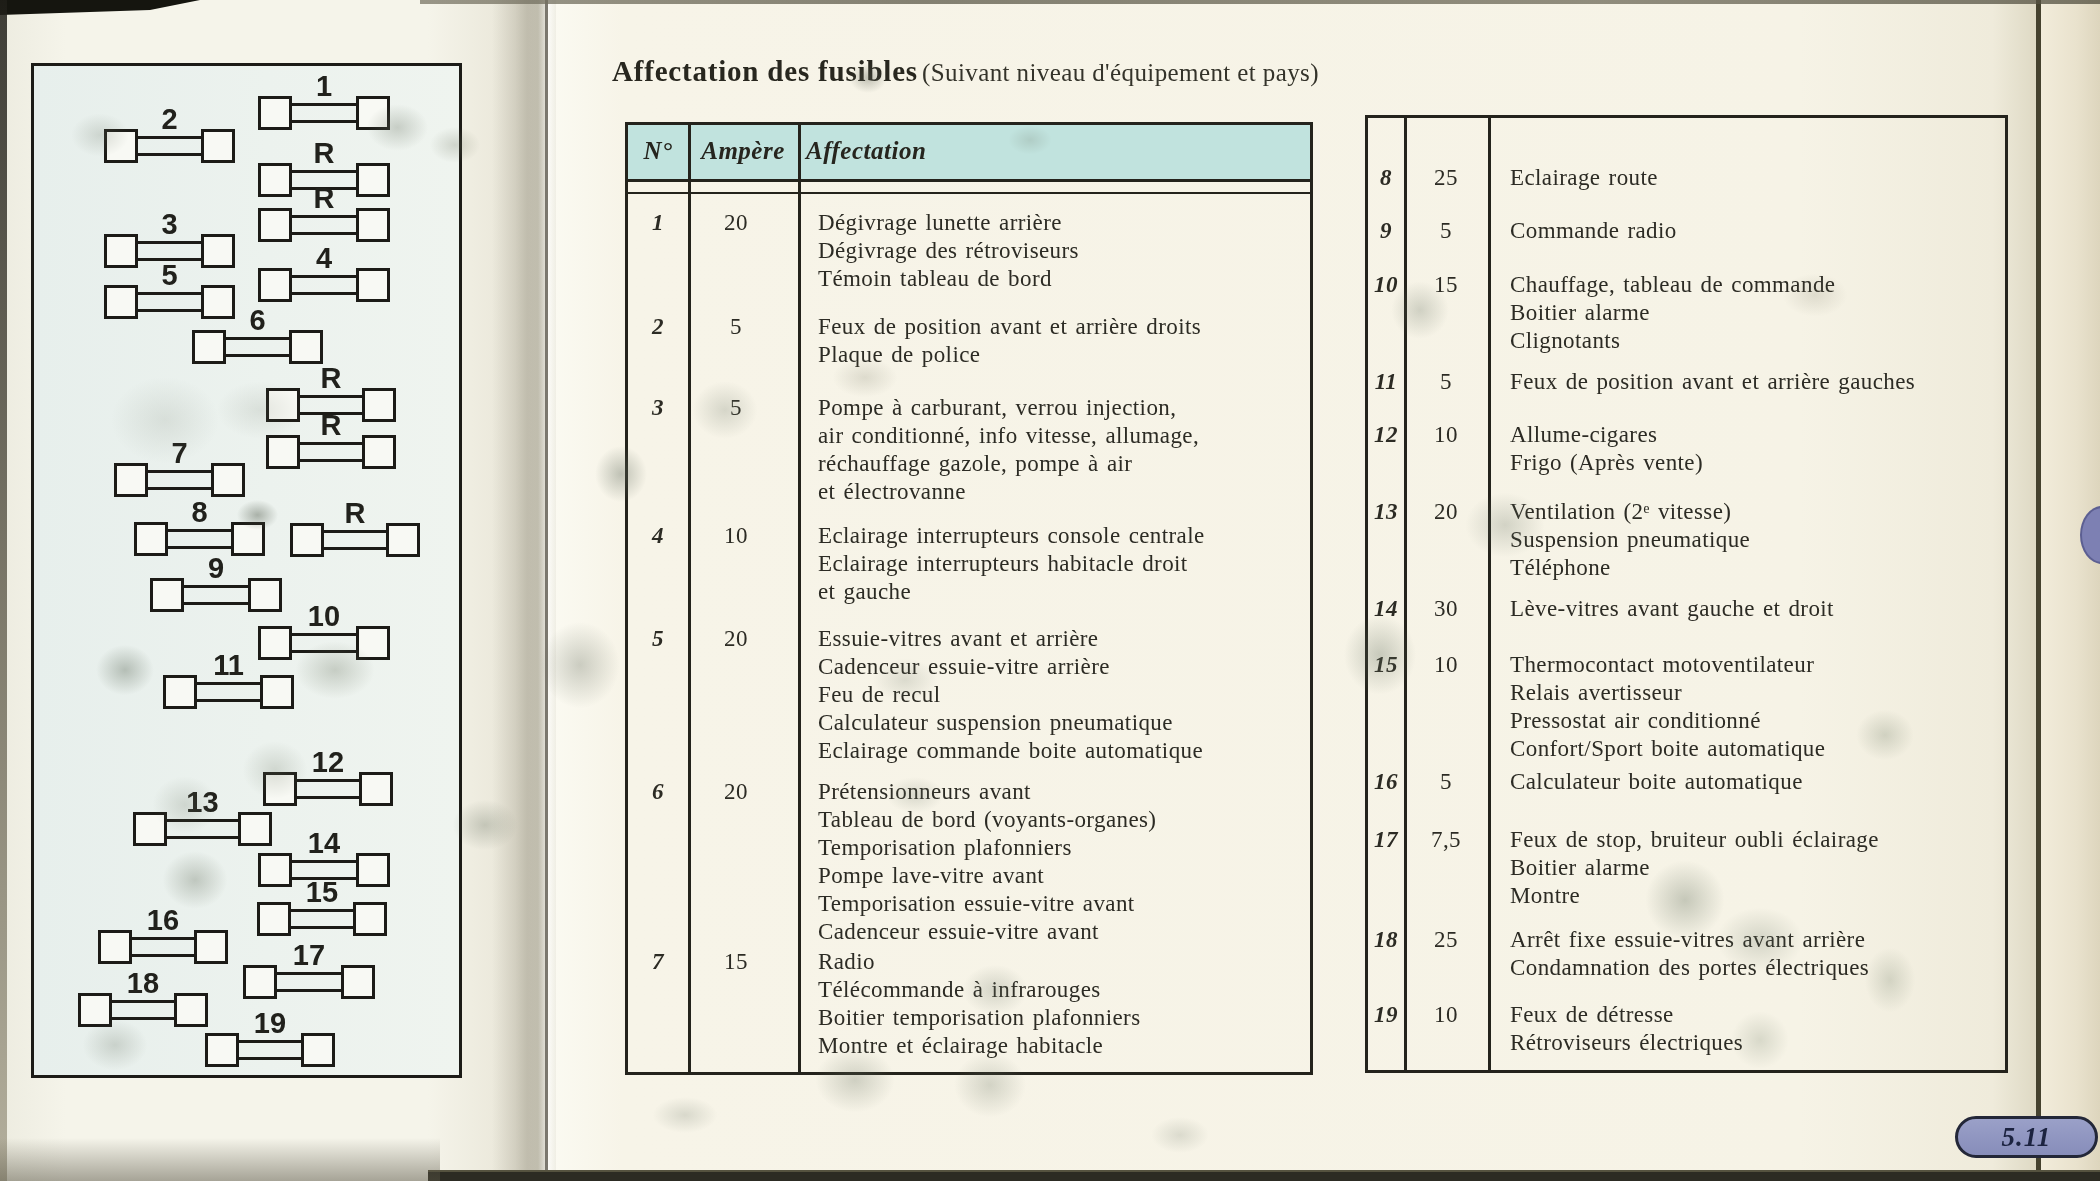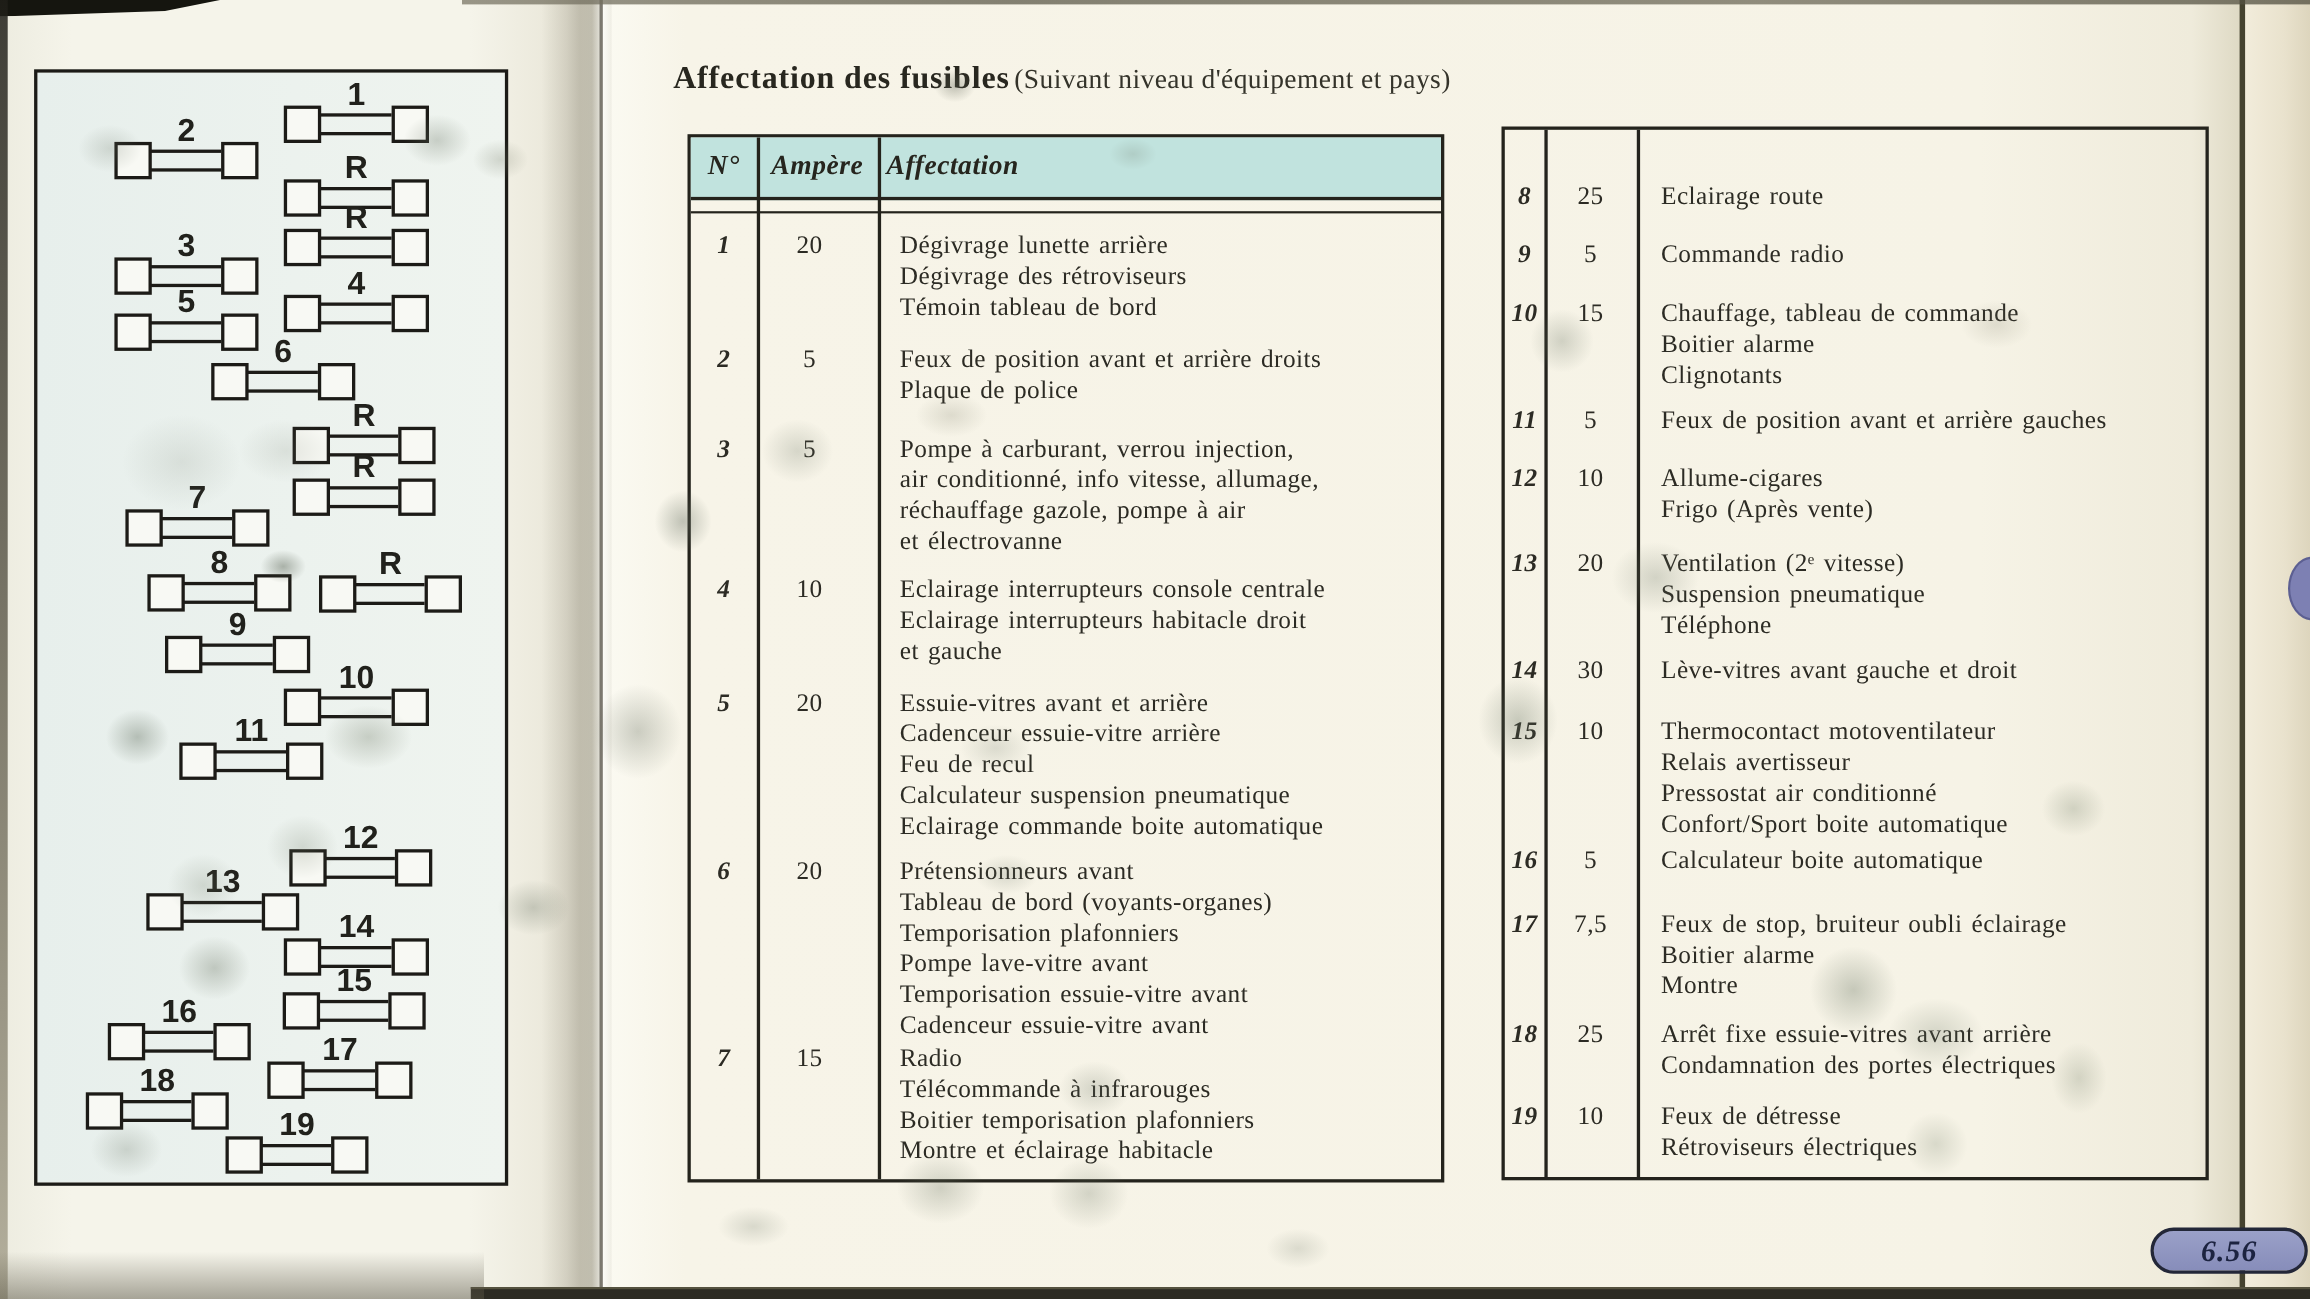--- a/index.html
+++ b/index.html
@@ -490,17 +490,17 @@
         <span class="c-num">19</span>
         <span class="c-amp">10</span>
         <span class="c-aff">Feux de détresse
 Rétroviseurs électriques</span>
       </div>
   </div>
 
   <div class="stains"></div>
 
   <div class="page-tab">
-    <span>6.56</span>
+    <span>5.11</span>
   </div>
   <div class="thumb-tab"></div>
 
 </div>
 
 </body></html>

